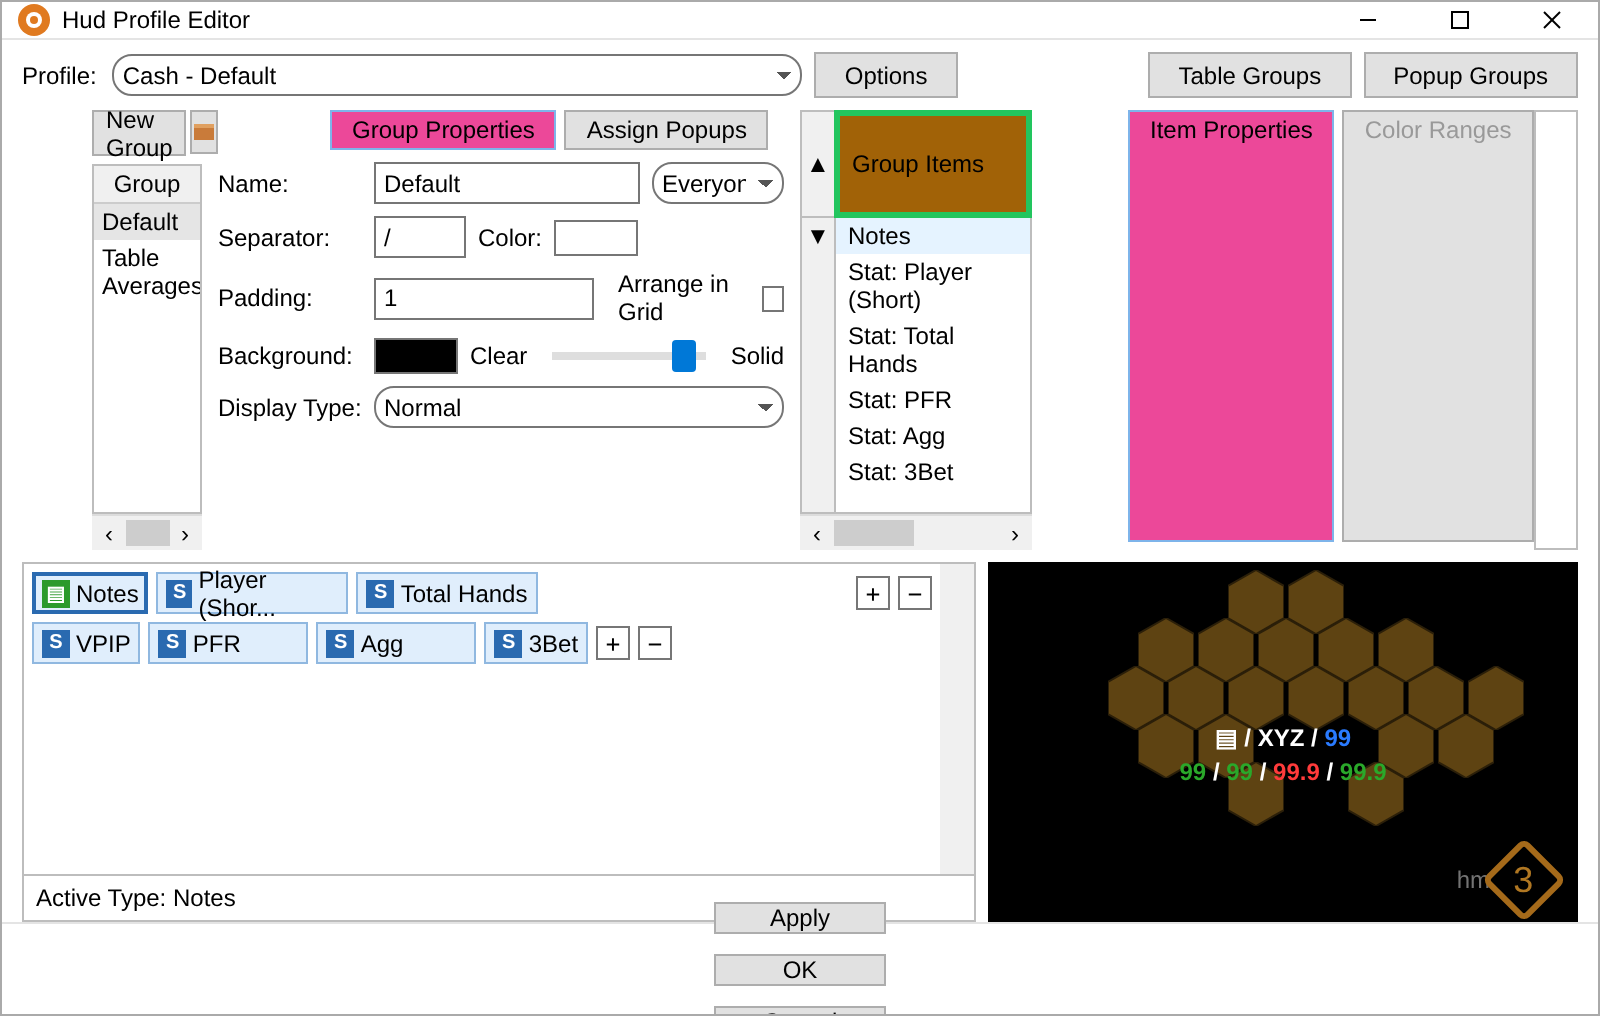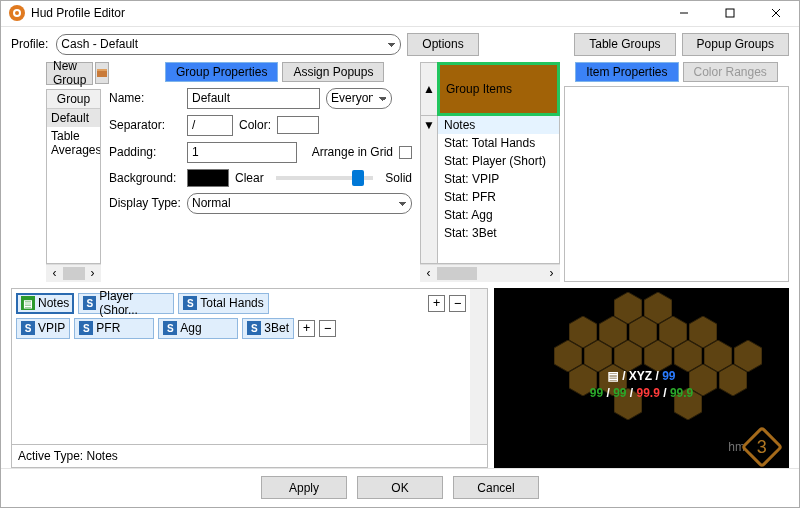--- a/index.html
+++ b/index.html
@@ -45,40 +45,40 @@
   .group-list .item { padding: 2px 4px; }
   .group-list .item.sel { background: #e5e5e5; }
   .hscroll { height: 18px; background: #f0f0f0; border-top: 1px solid #dcdcdc; display:flex; }
   .hscroll .arrow { width: 17px; display:flex;align-items:center;justify-content:center; }
   .hscroll .track { flex:1; position:relative; }
   .hscroll .thumb { position:absolute; left:0; top:2px; bottom:2px; width:22px; background:#cdcdcd; }
 
   .props-col { flex: 1; display: flex; flex-direction: column; }
   .tab-row { display: flex; gap: 4px; margin-bottom: 6px; padding-left: 60px; }
   .tab { border: 1px solid #adadad; background:#e1e1e1; padding: 2px 10px; }
-  .tab.active { background: #3b82f6; border-color:#7eb4ea; }
+  .tab.active { background: #ec4899; border-color:#7eb4ea; }
 
   .form { display: grid; grid-template-columns: 78px 1fr; row-gap: 6px; align-items: center; padding: 0 4px; }
   .form .lab { }
   .form .row { display: flex; align-items: center; gap: 6px; }
   .color-swatch { width: 42px; height: 18px; border: 1px solid #767676; background:#fff; display:inline-block; }
   .bg-swatch { width: 42px; height: 18px; background:#000; border:1px solid #767676; display:inline-block; }
   .chk { width: 13px; height: 13px; border: 1px solid #767676; display:inline-block; }
   .slider { flex:1; height: 4px; background:#dedede; position:relative; margin: 0 6px; }
   .slider .knob { position:absolute; top:-6px; left:78%; width:12px; height:16px; background:#0078d7; border-radius:2px; }
 
   .items-col { width: 140px; display: flex; flex-direction: column; }
   .items-hdr { display:flex; }
   .items-hdr .arrowcol { width: 17px; border:1px solid #bdbdbd; border-right:none; display:flex;align-items:center;justify-content:center; background:#f0f0f0; }
   .items-hdr .lab { flex:1; border:3px solid #22c55e; background:#a16207; padding:17px 6px; }
   .items-list { flex:1; border:1px solid #bdbdbd; border-top:none; overflow:hidden; }
   .items-list .itm { padding: 2px 6px; }
   .items-list .itm.sel { background: #e5f3ff; }
 
-  .right-col { flex: 0 0 225px; display:flex; flex-direction:column; }
+  .right-col { flex: 0 0 225px; display:flex; flex-direction:row;margin-left:44px; }
   .right-tabs { display:flex; gap:4px; margin-bottom:4px; justify-content:center; }
   .right-tabs .tab.disabled { color:#999; }
   .right-body { flex:1; border:1px solid #bdbdbd; background:#fff; }
 
   
   .lower { display:flex; gap:6px; margin-top:6px; height: 180px; }
   .layout-pane { flex:1; border:1px solid #bdbdbd; display:flex; flex-direction:column; }
   .layout-grid { flex:1; padding:4px; display:flex; flex-direction:column; gap:4px; }
   .layout-row { display:flex; gap:4px; align-items:center; }
   .stat-chip { display:flex; align-items:center; gap:3px; border:1px solid #90b8e0; background:#e0eefc; padding:1px 4px; height:21px; }
@@ -97,21 +97,21 @@
   .preview-text .l2 .v3 { color:#ff3b3b; }
   .preview-text .l2 .v4 { color:#2aa82a; }
   .preview-text .sep { color:#fff; }
   .hm3 { position:absolute; right:12px; bottom:6px; font-size:28px; color:#737373; font-weight:300; display:flex; align-items:center; }
   .hm3 .ring { width:30px; height:30px; border:3px solid #a56a1a; border-radius:4px; transform: rotate(45deg); margin-left:2px; display:flex; align-items:center; justify-content:center; }
   .hm3 .ring span { transform: rotate(-45deg); color:#b07722; font-size:18px; }
   .hex { position:absolute; width:28px; height:32px; }
   .hex svg polygon { fill: #5e4312; stroke: #2b1f09; stroke-width:1; }
 
   
-  .footer { height: 46px; border-top: 1px solid #e4e4e4; display:flex; align-items:center; justify-content:center; gap:10px; }
+  .footer { height: 46px; border-top: 1px solid #e4e4e4; display:flex; align-items:center; justify-content:center; gap:10px;flex-direction:column; }
   .footer .btn { width: 86px; justify-content:center; }
 
   .vscroll-placeholder { width:17px; background:#f0f0f0; }
 </style>
 </head>
 <body>
 
 <div class="titlebar">
   <span class="icon">
     <svg viewBox="0 0 10 10">
@@ -225,23 +225,22 @@
 
     <div class="items-col">
       <div class="items-hdr">
         <div class="arrowcol">▲</div>
         <div class="lab">Group Items</div>
       </div>
       <div class="items-list" style="display:flex;">
         <div class="arrowcol" style="width:17px; border-right:1px solid #bdbdbd; background:#f0f0f0; display:flex; align-items:flex-start; justify-content:center; padding-top:2px;">▼</div>
         <div style="flex:1;">
           <div class="itm sel">Notes</div>
+          <div class="itm">Stat: Player (Short)</div>
           <div class="itm">Stat: Total Hands</div>
-          <div class="itm">Stat: Player (Short)</div>
-          <div class="itm">Stat: VPIP</div>
           <div class="itm">Stat: PFR</div>
           <div class="itm">Stat: Agg</div>
           <div class="itm">Stat: 3Bet</div>
         </div>
       </div>
       <div class="hscroll">
         <div class="arrow">‹</div>
         <div class="track">
             <div class="thumb" style="width:40px;"></div>
           </div>

